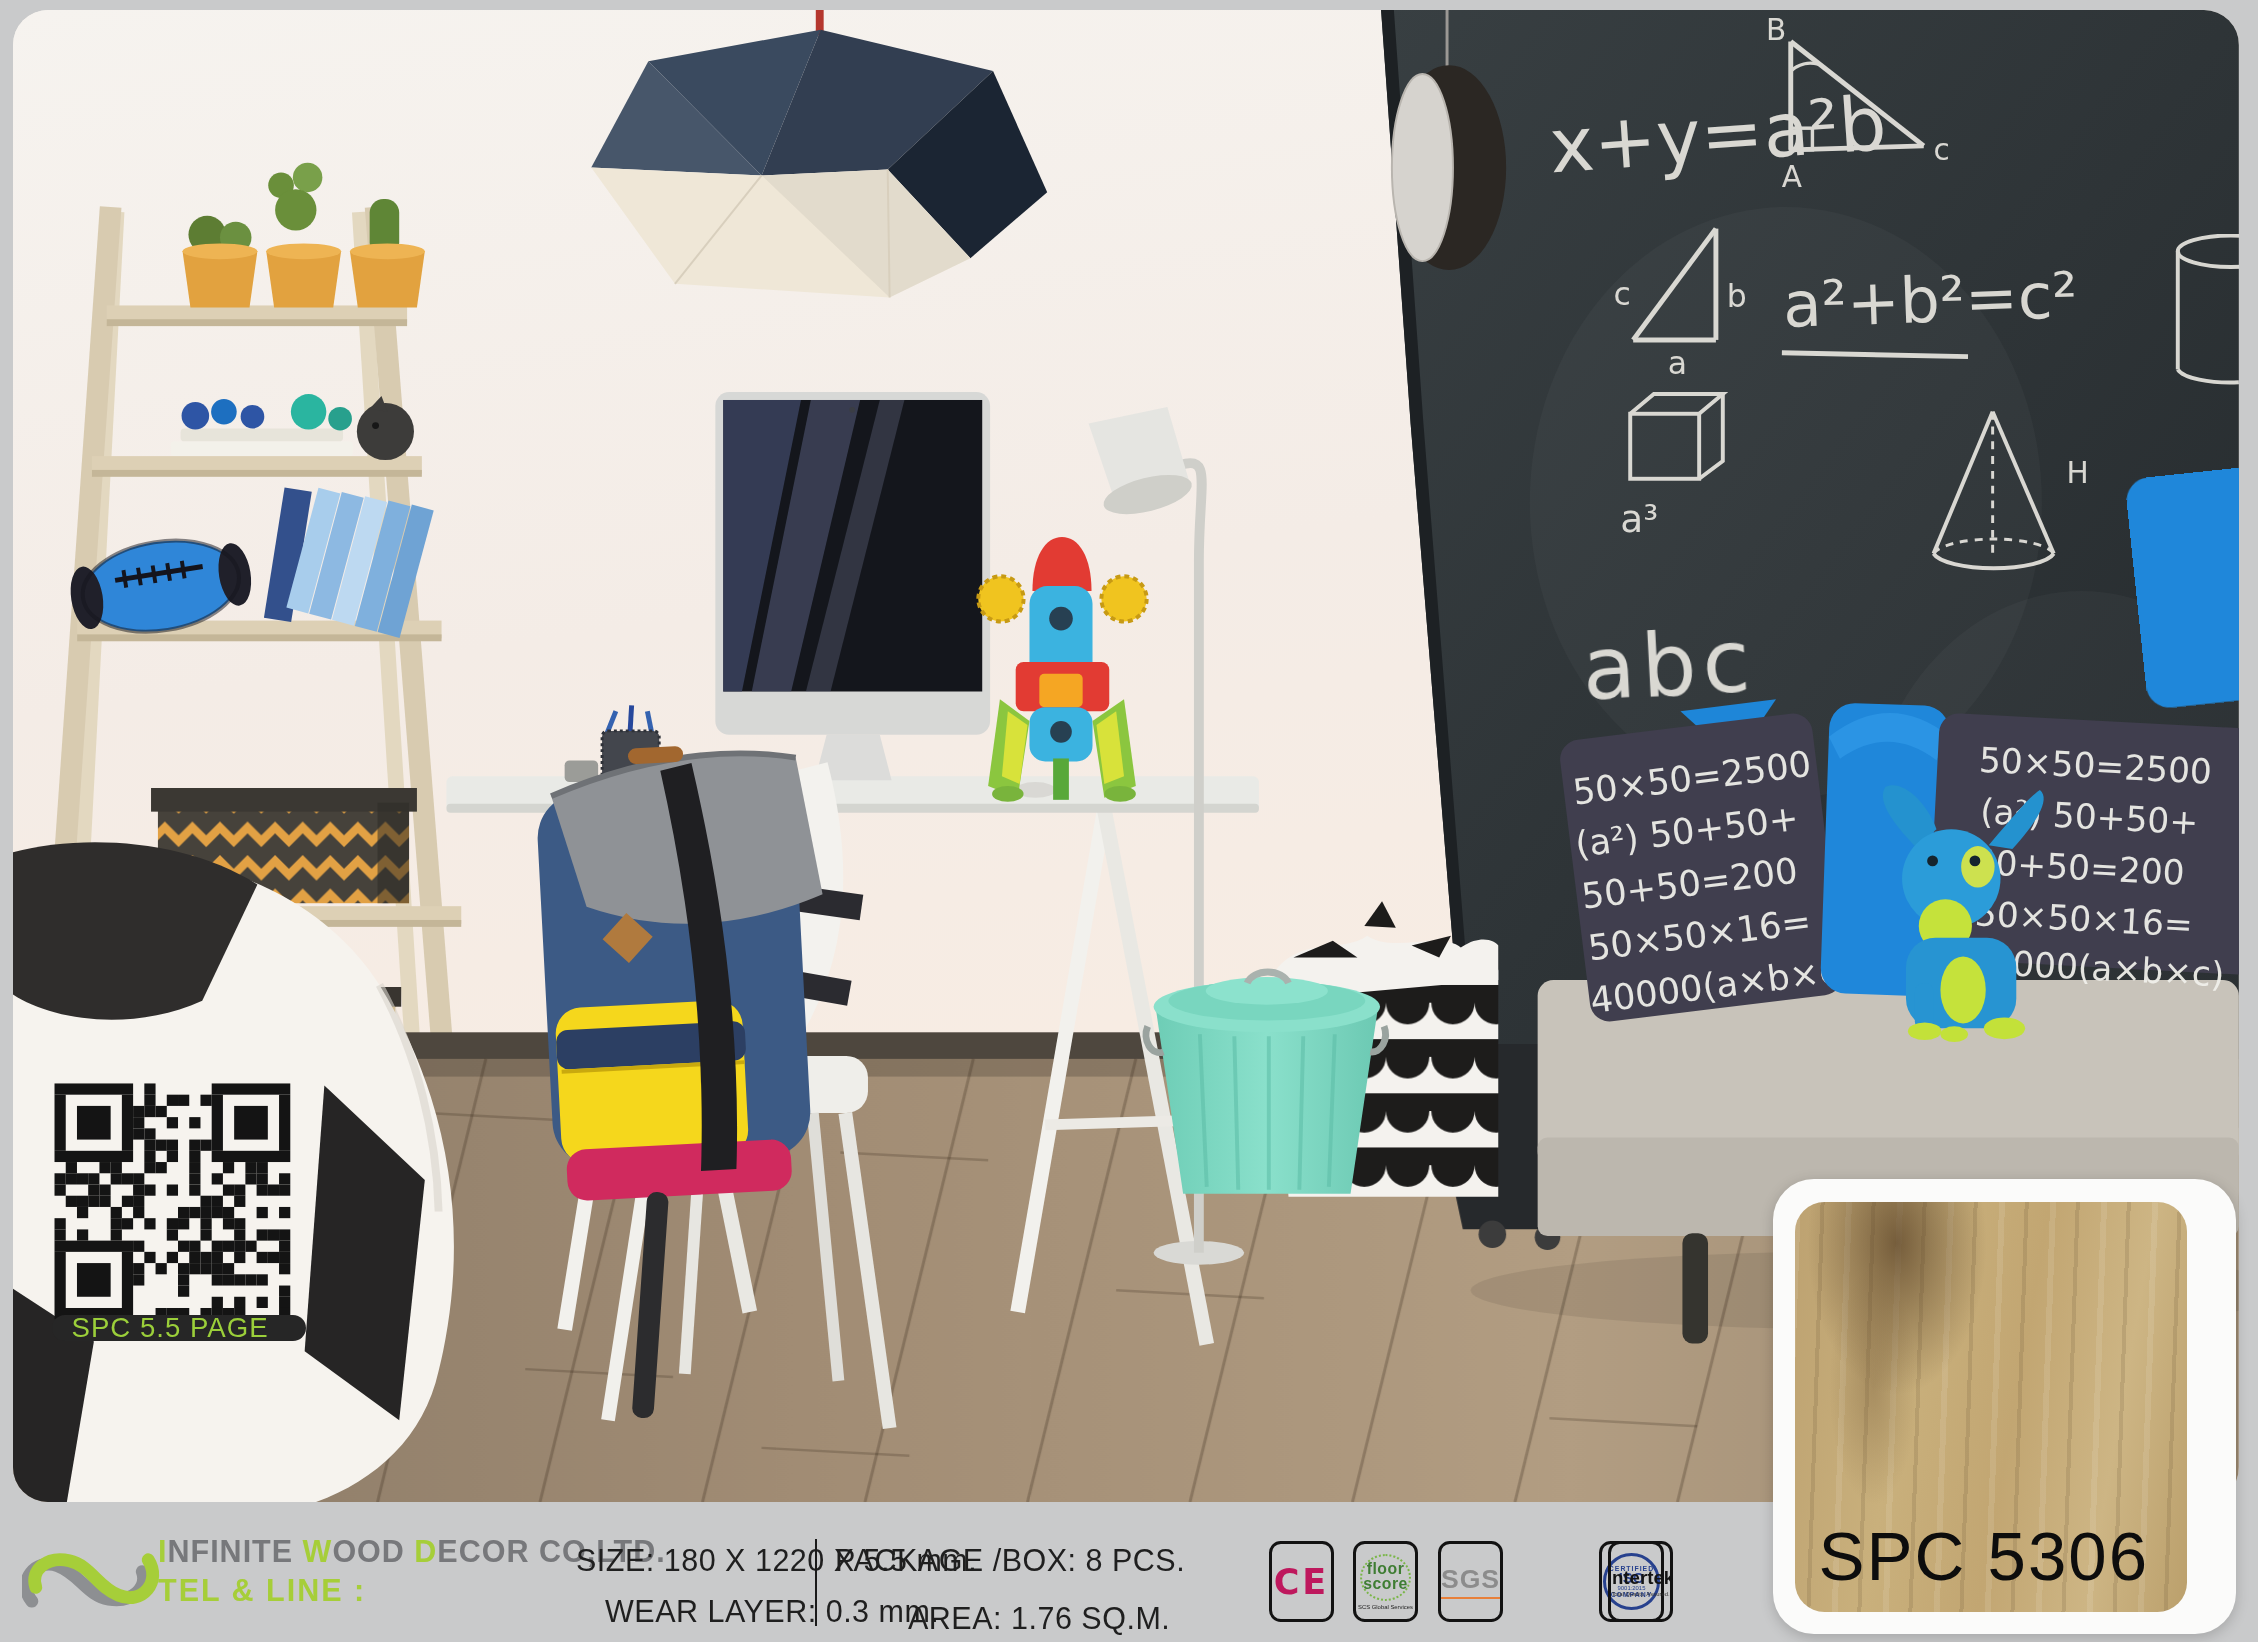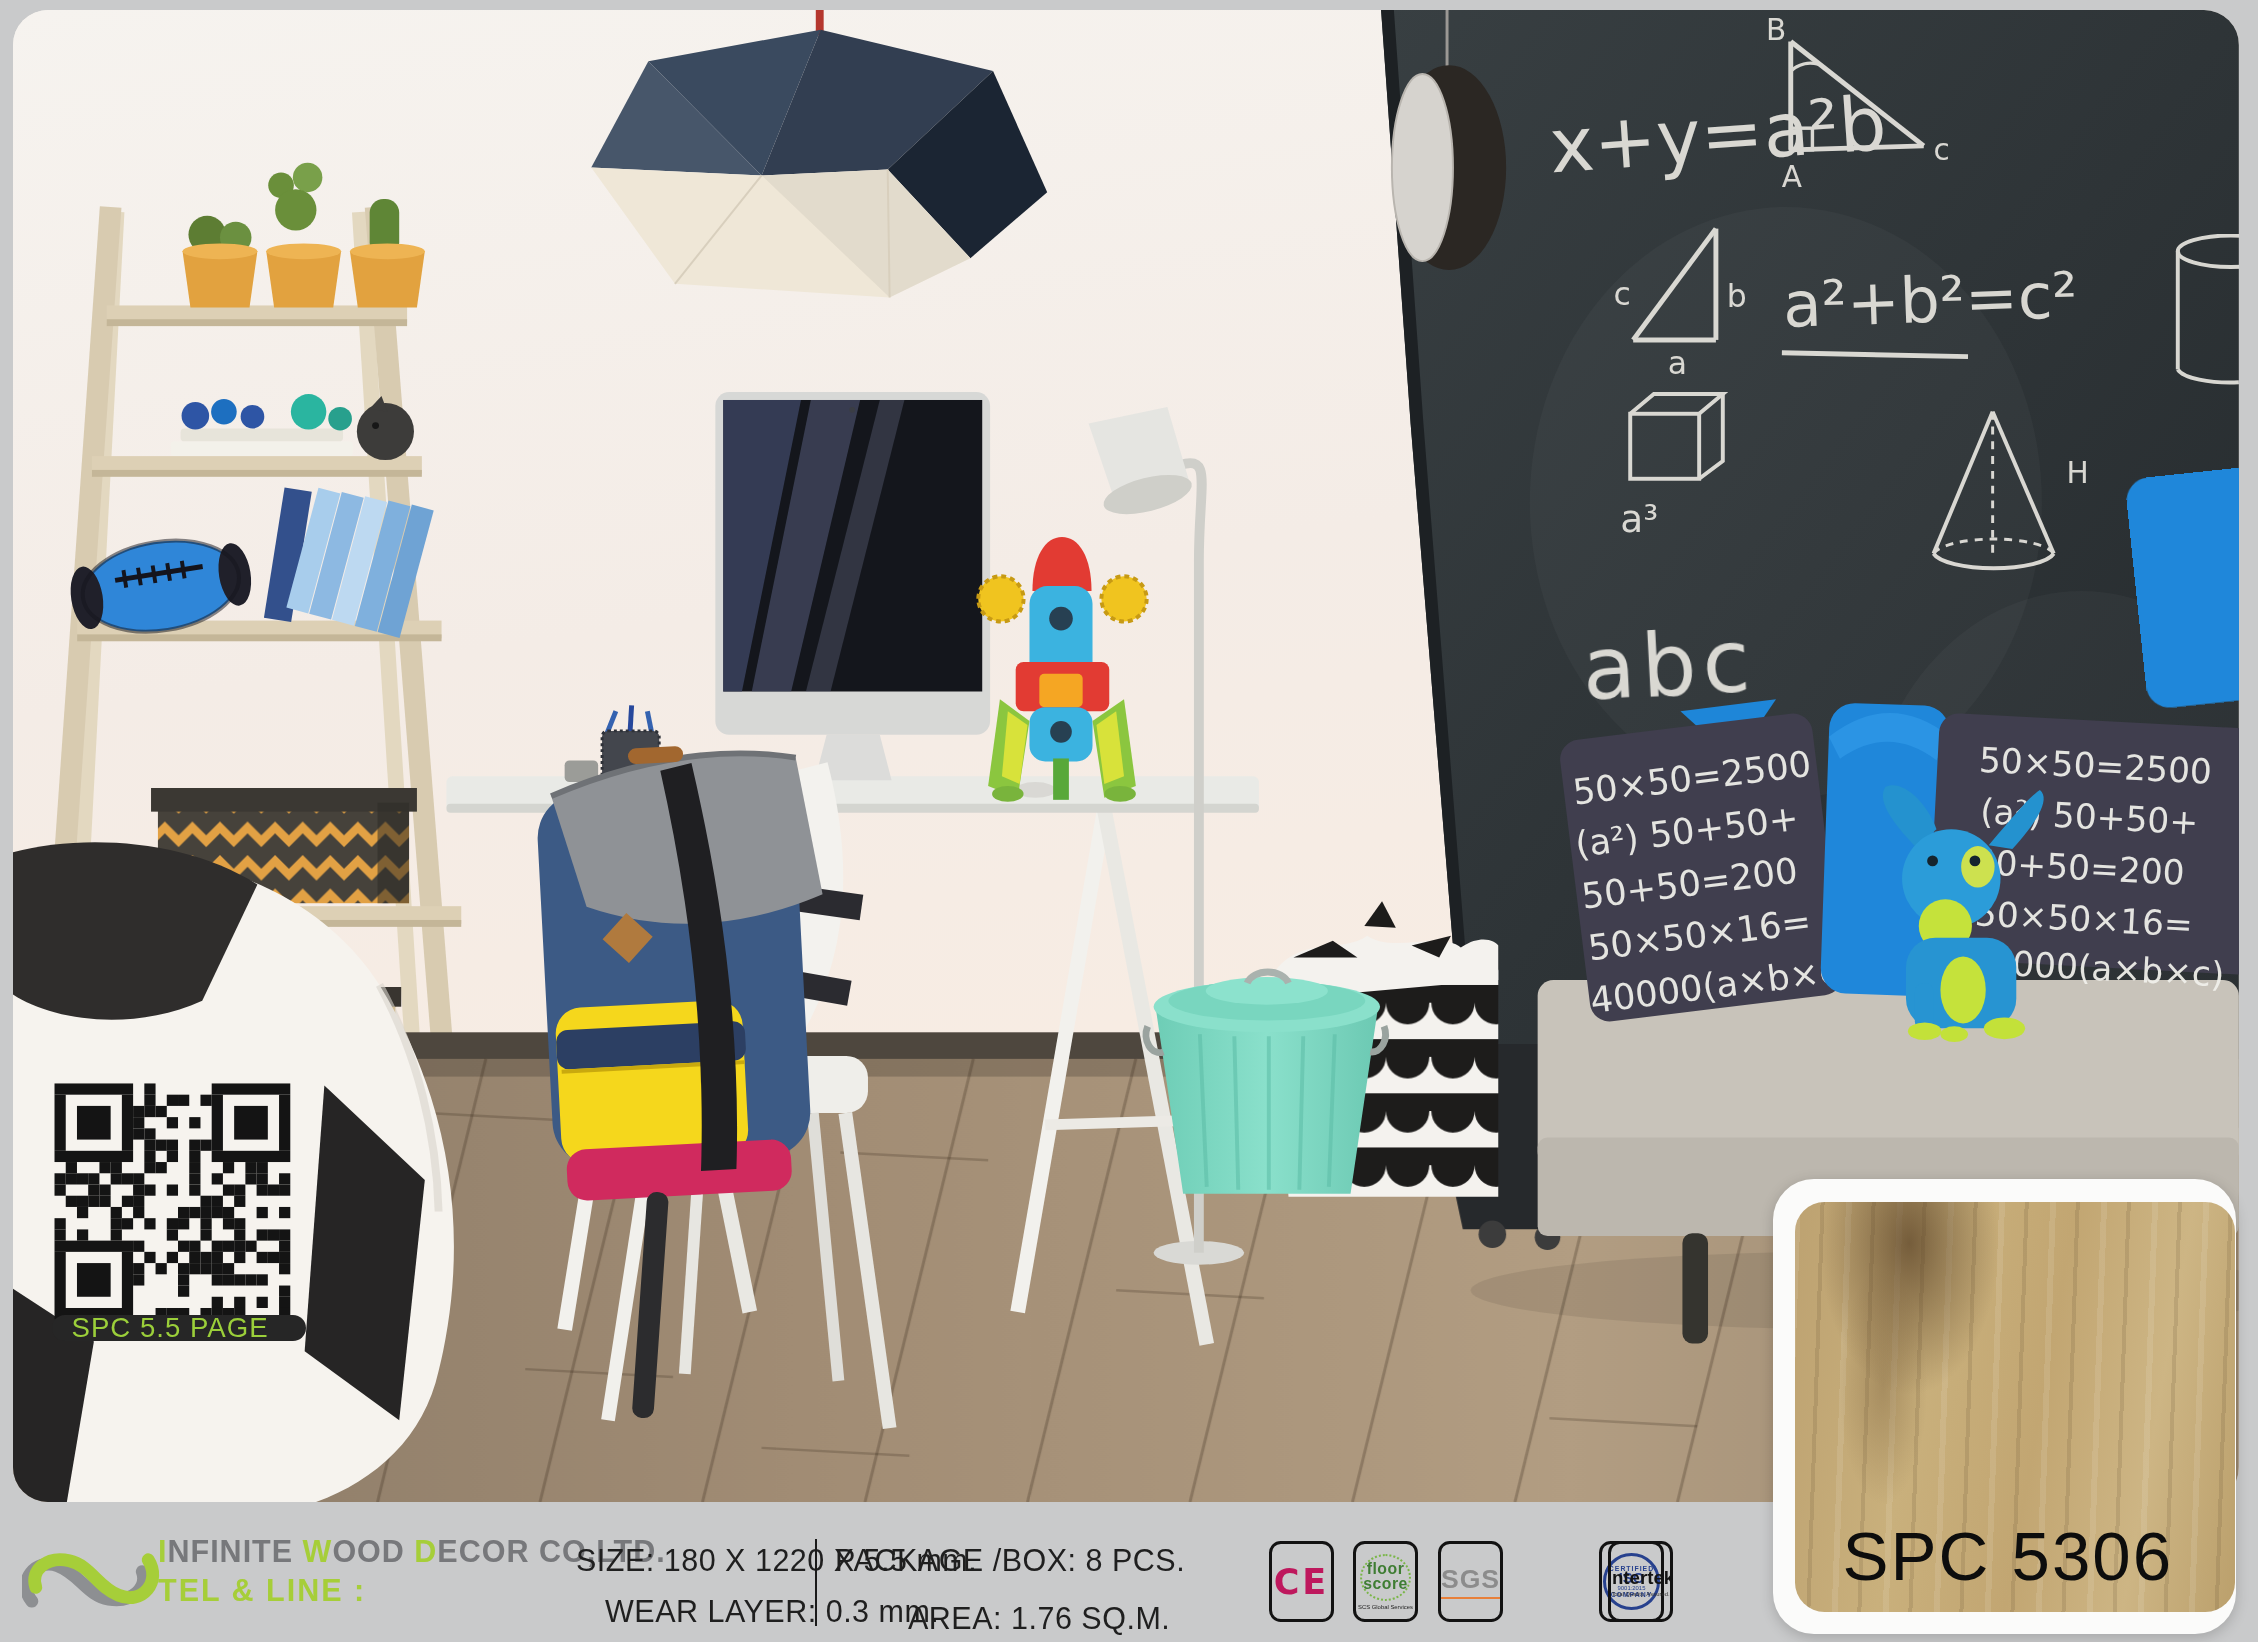--- a/index.html
+++ b/index.html
@@ -43,21 +43,21 @@
             align-items:center;justify-content:center;color:#27418e;}
   .iso-arc{font-size:6.9px;font-weight:700;letter-spacing:1px;}
   .iso-center{font-size:14.8px;font-weight:700;line-height:13.8px;}
   .iso-num{font-size:5.9px;}
   .badge-itk{left:1608px;}
   .itk-label{font-size:18.7px;font-weight:700;color:#141414;letter-spacing:0;}
   .itk-sub{font-size:5.9px;color:#333;margin-top:2px;white-space:nowrap;}
   
   .swatch-card{position:absolute;left:1773px;top:1179px;width:463px;height:455px;background:#fbfbfa;
                border-radius:41px;box-shadow:0 3.9px 13.8px rgba(0,0,0,.18);}
-  .swatch{position:absolute;left:21.7px;top:22.7px;width:440px;height:410px;border-radius:29.6px;overflow:hidden;
+  .swatch{position:absolute;left:21.7px;top:22.7px;width:392px;height:410px;border-radius:29.6px;overflow:hidden;
           background:
             radial-gradient(ellipse 128px 217px at 26% 10%, rgba(90,66,38,.75), rgba(90,66,38,0) 70%),
             radial-gradient(ellipse 59px 158px at 20% 45%, rgba(120,94,58,.4), rgba(120,94,58,0) 75%),
             repeating-linear-gradient(92deg, rgba(255,255,255,.10) 0 5.9px, rgba(0,0,0,0) 5.9px 25.6px, rgba(92,72,44,.16) 25.6px 29.6px, rgba(0,0,0,0) 29.6px 51px),
             linear-gradient(100deg,#bda271 0%,#c9b07c 30%,#c2a672 55%,#cdb584 78%,#bba06c 100%);}
   .swatch-code{position:absolute;left:0;right:13.8px;bottom:15.8px;text-align:center;font-size:69px;
                color:#0d0d0d;letter-spacing:2px;}
 </style>
 </head>
 <body>

